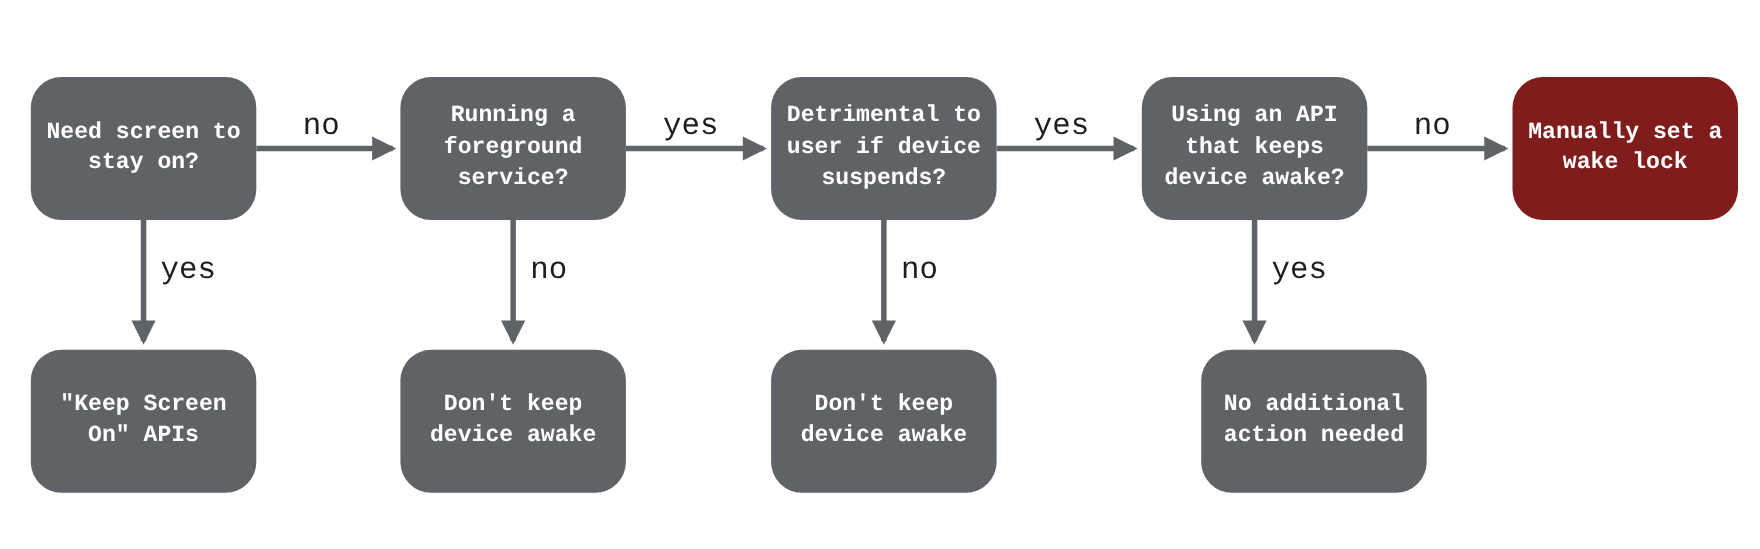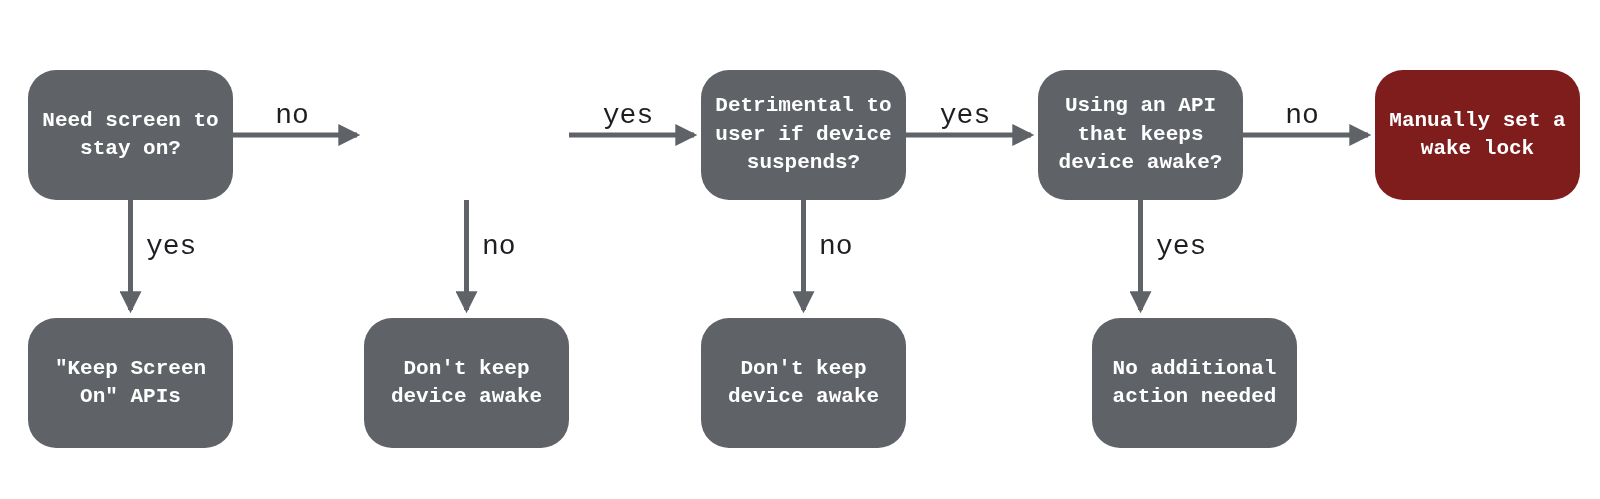--- a/index.html
+++ b/index.html
@@ -76,20 +76,23 @@
 
     <line x1="130.5" y1="200" x2="130.5" y2="310" marker-end="url(#ah)"></line>
     <line x1="466.5" y1="200" x2="466.5" y2="310" marker-end="url(#ah)"></line>
     <line x1="803.5" y1="200" x2="803.5" y2="310" marker-end="url(#ah)"></line>
     <line x1="1140.5" y1="200" x2="1140.5" y2="310" marker-end="url(#ah)"></line>
   </svg>
 
   <div class="node" style="left:28px; top:70px;">
     <span>Need screen to stay on?</span>
   </div>
+  <div class="node" style="left:364px; top:70px;">
+    <span>Running a foreground service?</span>
+  </div>
   <div class="node" style="left:701px; top:70px;">
     <span>Detrimental to user if device suspends?</span>
   </div>
   <div class="node" style="left:1038px; top:70px;">
     <span>Using an API that keeps device awake?</span>
   </div>
   <div class="node success" style="left:1375px; top:70px;">
     <span>Manually set a wake lock</span>
   </div>
 

